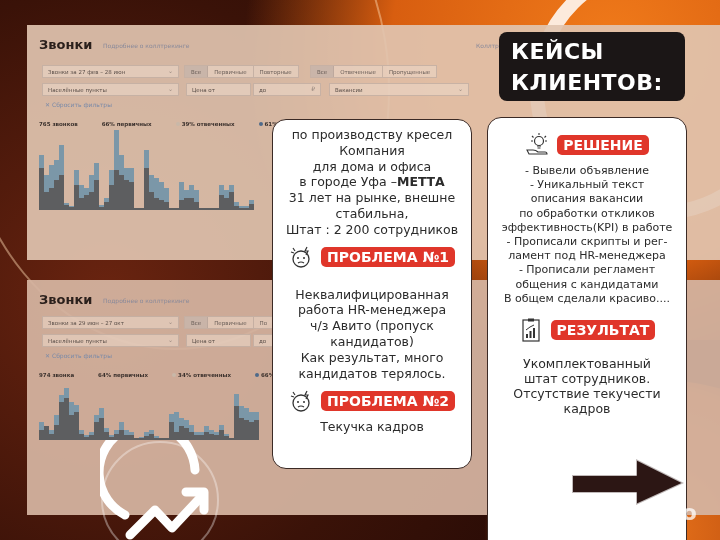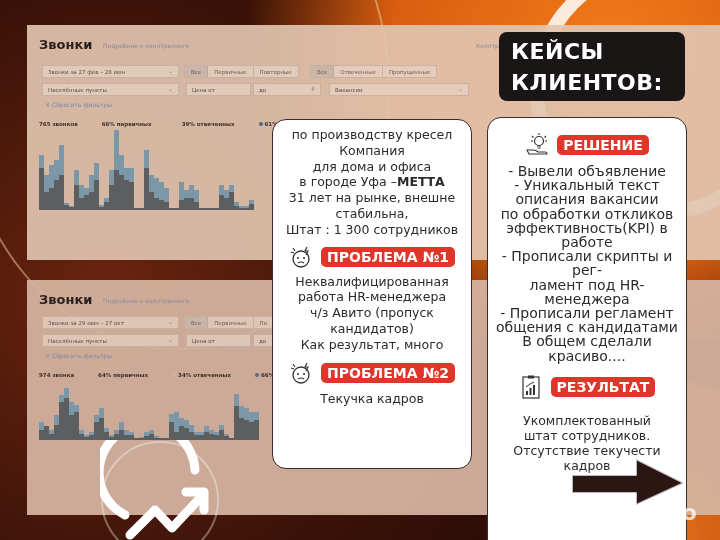--- a/index.html
+++ b/index.html
@@ -35,21 +35,21 @@
   .chart .bar .lt{position:absolute;bottom:0;left:0;right:0;background:#7b97a8}
   .chart .bar .dk{position:absolute;bottom:0;left:0;right:0;background:#5d5e60}
 
   .card{position:absolute;background:#fff;border-radius:14px;border:1.5px solid #3b2a25;text-align:center;color:#2b2b2b}
   .card.left{left:272px;top:119px;width:200px;height:350px}
   .card.right{left:487px;top:117px;width:200px;height:450px}
   .txt{font-size:12.5px;line-height:15.8px}
   .tag{display:inline-block;background:#e0362a;color:#fff;font-weight:bold;border-radius:5px;padding:1px 6px;font-size:14px;line-height:18px}
   .tagrow{display:flex;align-items:center;justify-content:center;gap:6px}
   .ico{display:inline-block;width:26px;height:24px}
-  .sol{font-size:14px;line-height:14.2px}
+  .sol{font-size:11px;line-height:14.2px}
 
   .title-box{position:absolute;left:499px;top:32px;width:186px;height:69px;background:#1b1616;border-radius:8px;
     color:#fff;font-weight:bold;font-size:22px;line-height:31px;padding:4px 12px;letter-spacing:.5px}
   .arrow{position:absolute;left:568px;top:455px;width:120px;height:52px}
   .avito{position:absolute;left:615px;top:500px;font-size:22px;font-weight:bold;color:rgba(255,255,255,.75);letter-spacing:-.5px}
   .avito .dots{display:inline-block;position:relative;width:18px;height:18px;vertical-align:-2px;margin-right:2px}
   .avito .dots i{position:absolute;border-radius:50%;background:rgba(255,255,255,.75)}
   .growth{position:absolute;left:100px;top:440px;width:120px;height:120px}
 </style>
 </head>
@@ -479,39 +479,40 @@
 </div>
 
 <div class="card left">
   <div class="txt" style="margin-top:7px">
     <div>по производству кресел</div>
     <div>Компания</div>
     <div>для дома и офиса</div>
     <div><span>в городе Уфа –</span><b>МЕТТА</b></div>
     <div>31 лет на рынке, внешне</div>
     <div>стабильна,</div>
-    <div>Штат : 1 300 сотрудников</div>
+    <div>Штат : 2 200 сотрудников</div>
   </div>
   <div class="tagrow" style="margin-top:7px">
     <svg class="ico" viewBox="0 0 26 24">
         <circle cx="12" cy="14" r="8" fill="none" stroke="#333" stroke-width="1.3"></circle>
         <circle cx="9" cy="13" r="1" fill="#333"></circle>
         <circle cx="15" cy="13" r="1" fill="#333"></circle>
         <path d="M9 18 Q12 16 15 18" fill="none" stroke="#333" stroke-width="1.2"></path>
         <path d="M18 2 L16 6 L19 6 L17 10" fill="none" stroke="#333" stroke-width="1.2"></path>
         <path d="M4 3 L6 6 M2 7 L5 8" stroke="#333" stroke-width="1.2"></path>
       </svg>
     <span class="tag">ПРОБЛЕМА №1</span>
   </div>
-  <div class="txt" style="margin-top:5px">
+  <div class="txt" style="margin-top:18px">
     <div>Неквалифицированная</div>
     <div>работа HR-менеджера</div>
     <div>ч/з Авито (пропуск</div>
     <div>кандидатов)</div>
     <div>Как результат, много</div>
+    <div>кандидатов терялось.</div>
   </div>
   <div class="tagrow" style="margin-top:8px">
     <svg class="ico" viewBox="0 0 26 24">
         <circle cx="12" cy="14" r="8" fill="none" stroke="#333" stroke-width="1.3"></circle>
         <circle cx="9" cy="13" r="1" fill="#333"></circle>
         <circle cx="15" cy="13" r="1" fill="#333"></circle>
         <path d="M9 18 Q12 16 15 18" fill="none" stroke="#333" stroke-width="1.2"></path>
         <path d="M18 2 L16 6 L19 6 L17 10" fill="none" stroke="#333" stroke-width="1.2"></path>
         <path d="M4 3 L6 6 M2 7 L5 8" stroke="#333" stroke-width="1.2"></path>
       </svg>

